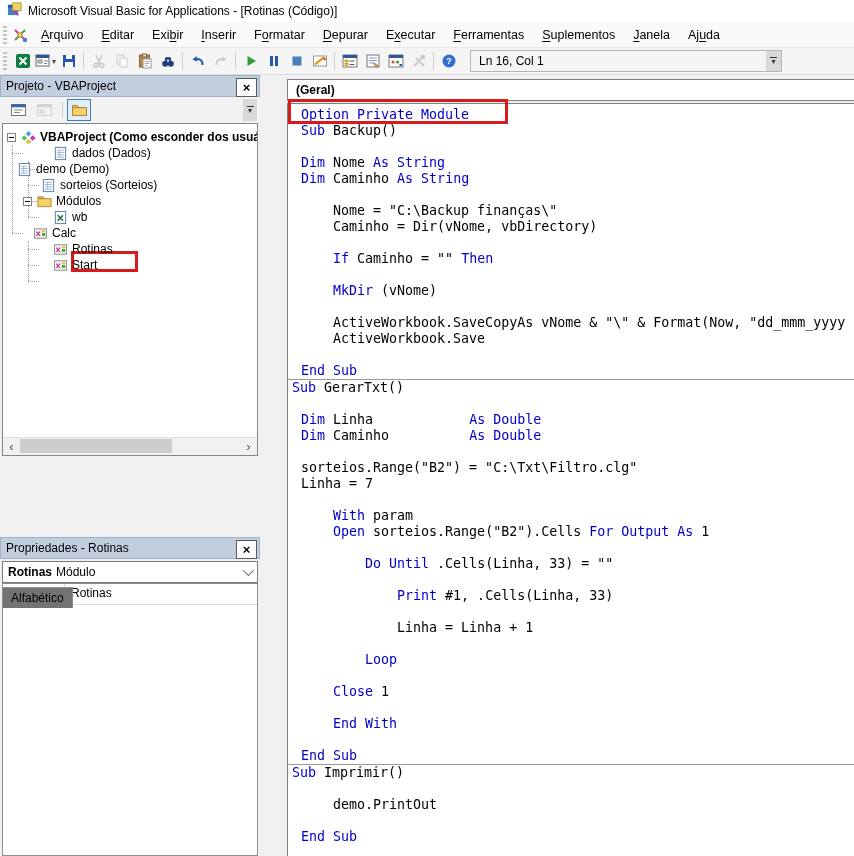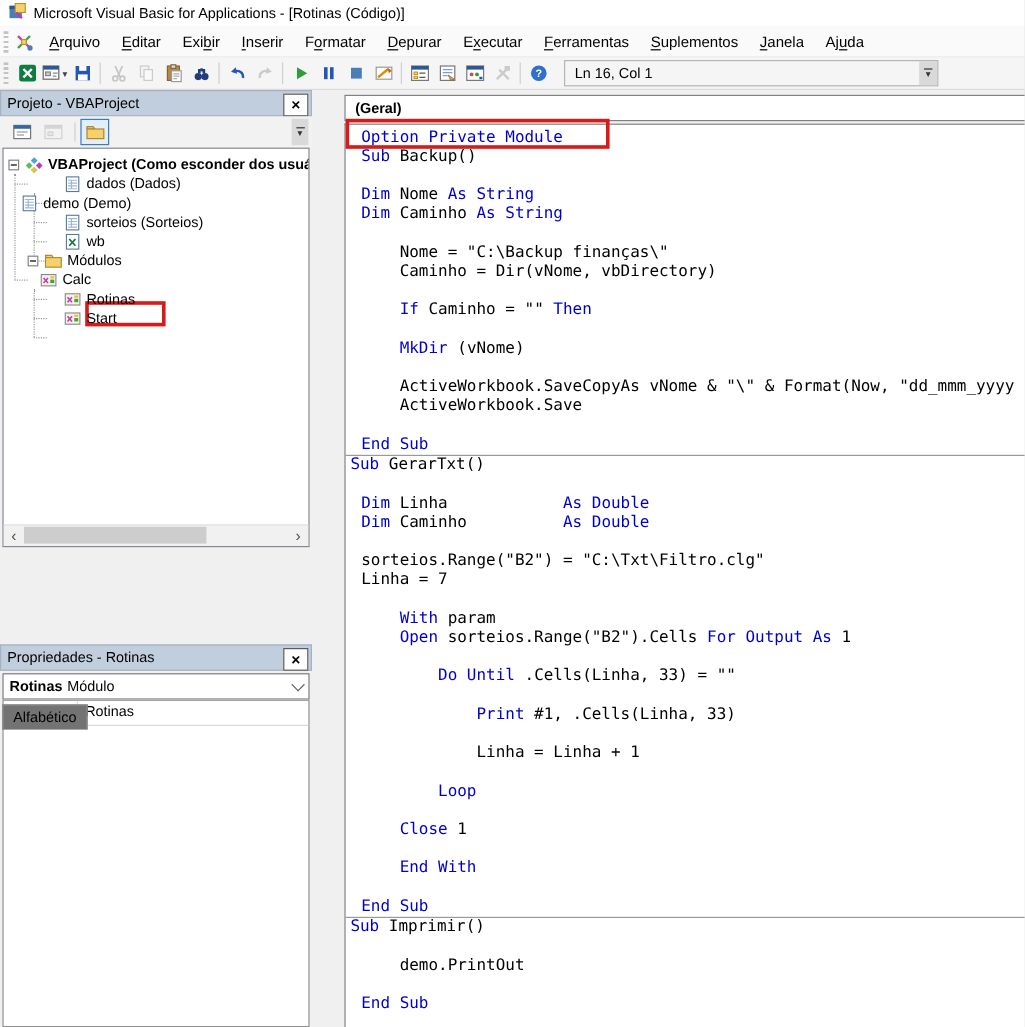--- a/index.html
+++ b/index.html
@@ -345,50 +345,50 @@
               <span class="tspacer"></span>
               <span class="ticon">
                 <svg viewBox="0 0 16 16">
                   <rect x="2.5" y="1.5" width="11" height="13" fill="#fff" stroke="#5a7aa0"></rect>
                   <path d="M4 4.5h8M4 7h8M4 9.5h8M4 12h8" stroke="#9db6d6"></path>
                   <path d="M7 4.5V12" stroke="#9db6d6"></path>
                 </svg>
               </span>
               <span class="tlabel">demo (Demo)</span>
             </div>
-            <div class="trow" style="padding-left: 36px;">
+            <div class="trow" style="padding-left: 24px;">
               <span class="tspacer"></span>
               <span class="ticon">
                 <svg viewBox="0 0 16 16">
                   <rect x="2.5" y="1.5" width="11" height="13" fill="#fff" stroke="#5a7aa0"></rect>
                   <path d="M4 4.5h8M4 7h8M4 9.5h8M4 12h8" stroke="#9db6d6"></path>
                   <path d="M7 4.5V12" stroke="#9db6d6"></path>
                 </svg>
               </span>
               <span class="tlabel">sorteios (Sorteios)</span>
             </div>
+            <div class="trow" style="padding-left: 20px;">
+              <span class="exp"></span>
+              <span class="ticon">
+                <svg viewBox="0 0 16 16">
+                  <path d="M1 5v-2h5.5L8 5z" fill="#f7d06b" stroke="#a98a2f"></path>
+                  <rect x="1" y="5" width="14" height="8.5" fill="#f7d06b" stroke="#a98a2f"></rect>
+                </svg>
+              </span>
+              <span class="tlabel">Módulos</span>
+            </div>
             <div class="trow" style="padding-left: 36px;">
               <span class="tspacer"></span>
               <span class="ticon">
                 <svg viewBox="0 0 16 16">
                   <rect x="2.5" y="1.5" width="11" height="13" fill="#fff" stroke="#5a7aa0"></rect>
                   <path d="M5 5.5l5.5 6M10.5 5.5l-5.5 6" stroke="#1a7340" stroke-width="1.6"></path>
                 </svg>
               </span>
               <span class="tlabel">wb</span>
-            </div>
-            <div class="trow" style="padding-left: 20px;">
-              <span class="exp"></span>
-              <span class="ticon">
-                <svg viewBox="0 0 16 16">
-                  <path d="M1 5v-2h5.5L8 5z" fill="#f7d06b" stroke="#a98a2f"></path>
-                  <rect x="1" y="5" width="14" height="8.5" fill="#f7d06b" stroke="#a98a2f"></rect>
-                </svg>
-              </span>
-              <span class="tlabel">Módulos</span>
             </div>
             <div class="trow" style="padding-left: 16px;">
               <span class="tspacer"></span>
               <span class="ticon">
                 <svg viewBox="0 0 16 16">
                   <rect x="1.5" y="3" width="13" height="10" fill="#f6f2e4" stroke="#8a8a8a"></rect>
                   <path d="M3.5 6l4 4.5M7.5 6l-4 4.5" stroke="#c03ab8" stroke-width="1.4"></path>
                   <rect x="9.5" y="7.5" width="3.5" height="3" fill="#3da53d"></rect>
                   <rect x="9.5" y="4.5" width="3.5" height="2" fill="#e0c04a"></rect>
                 </svg>

